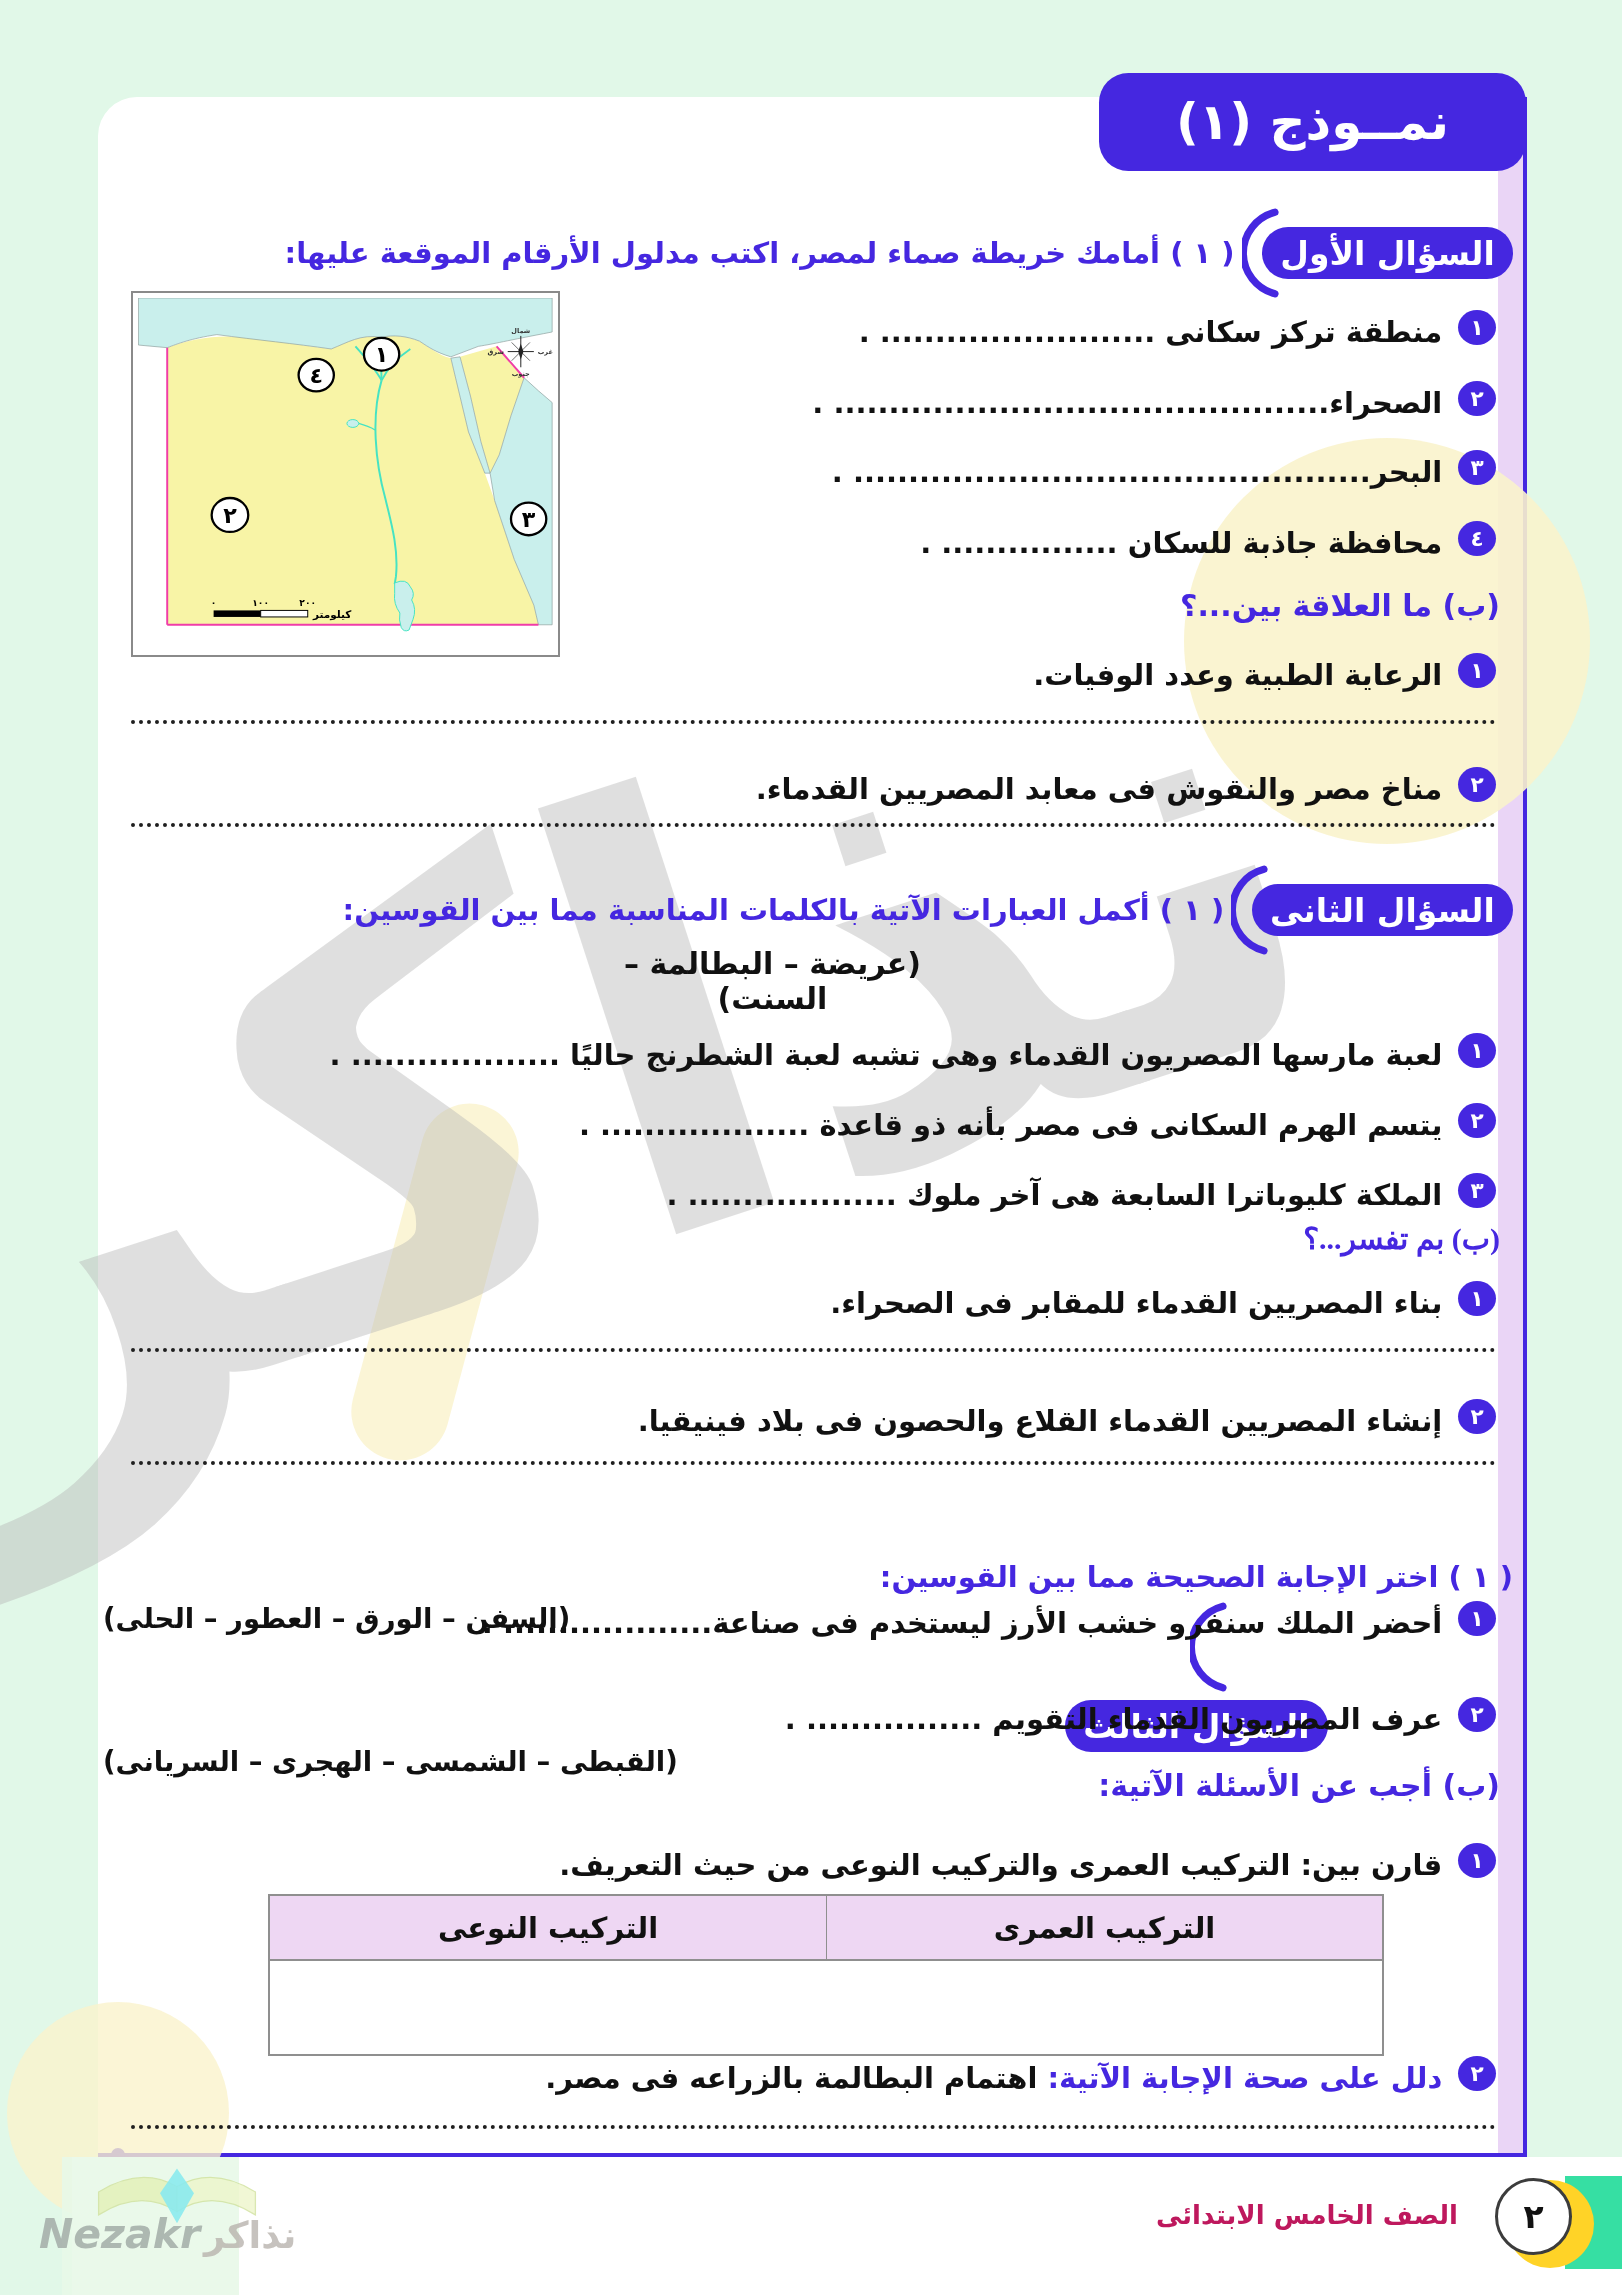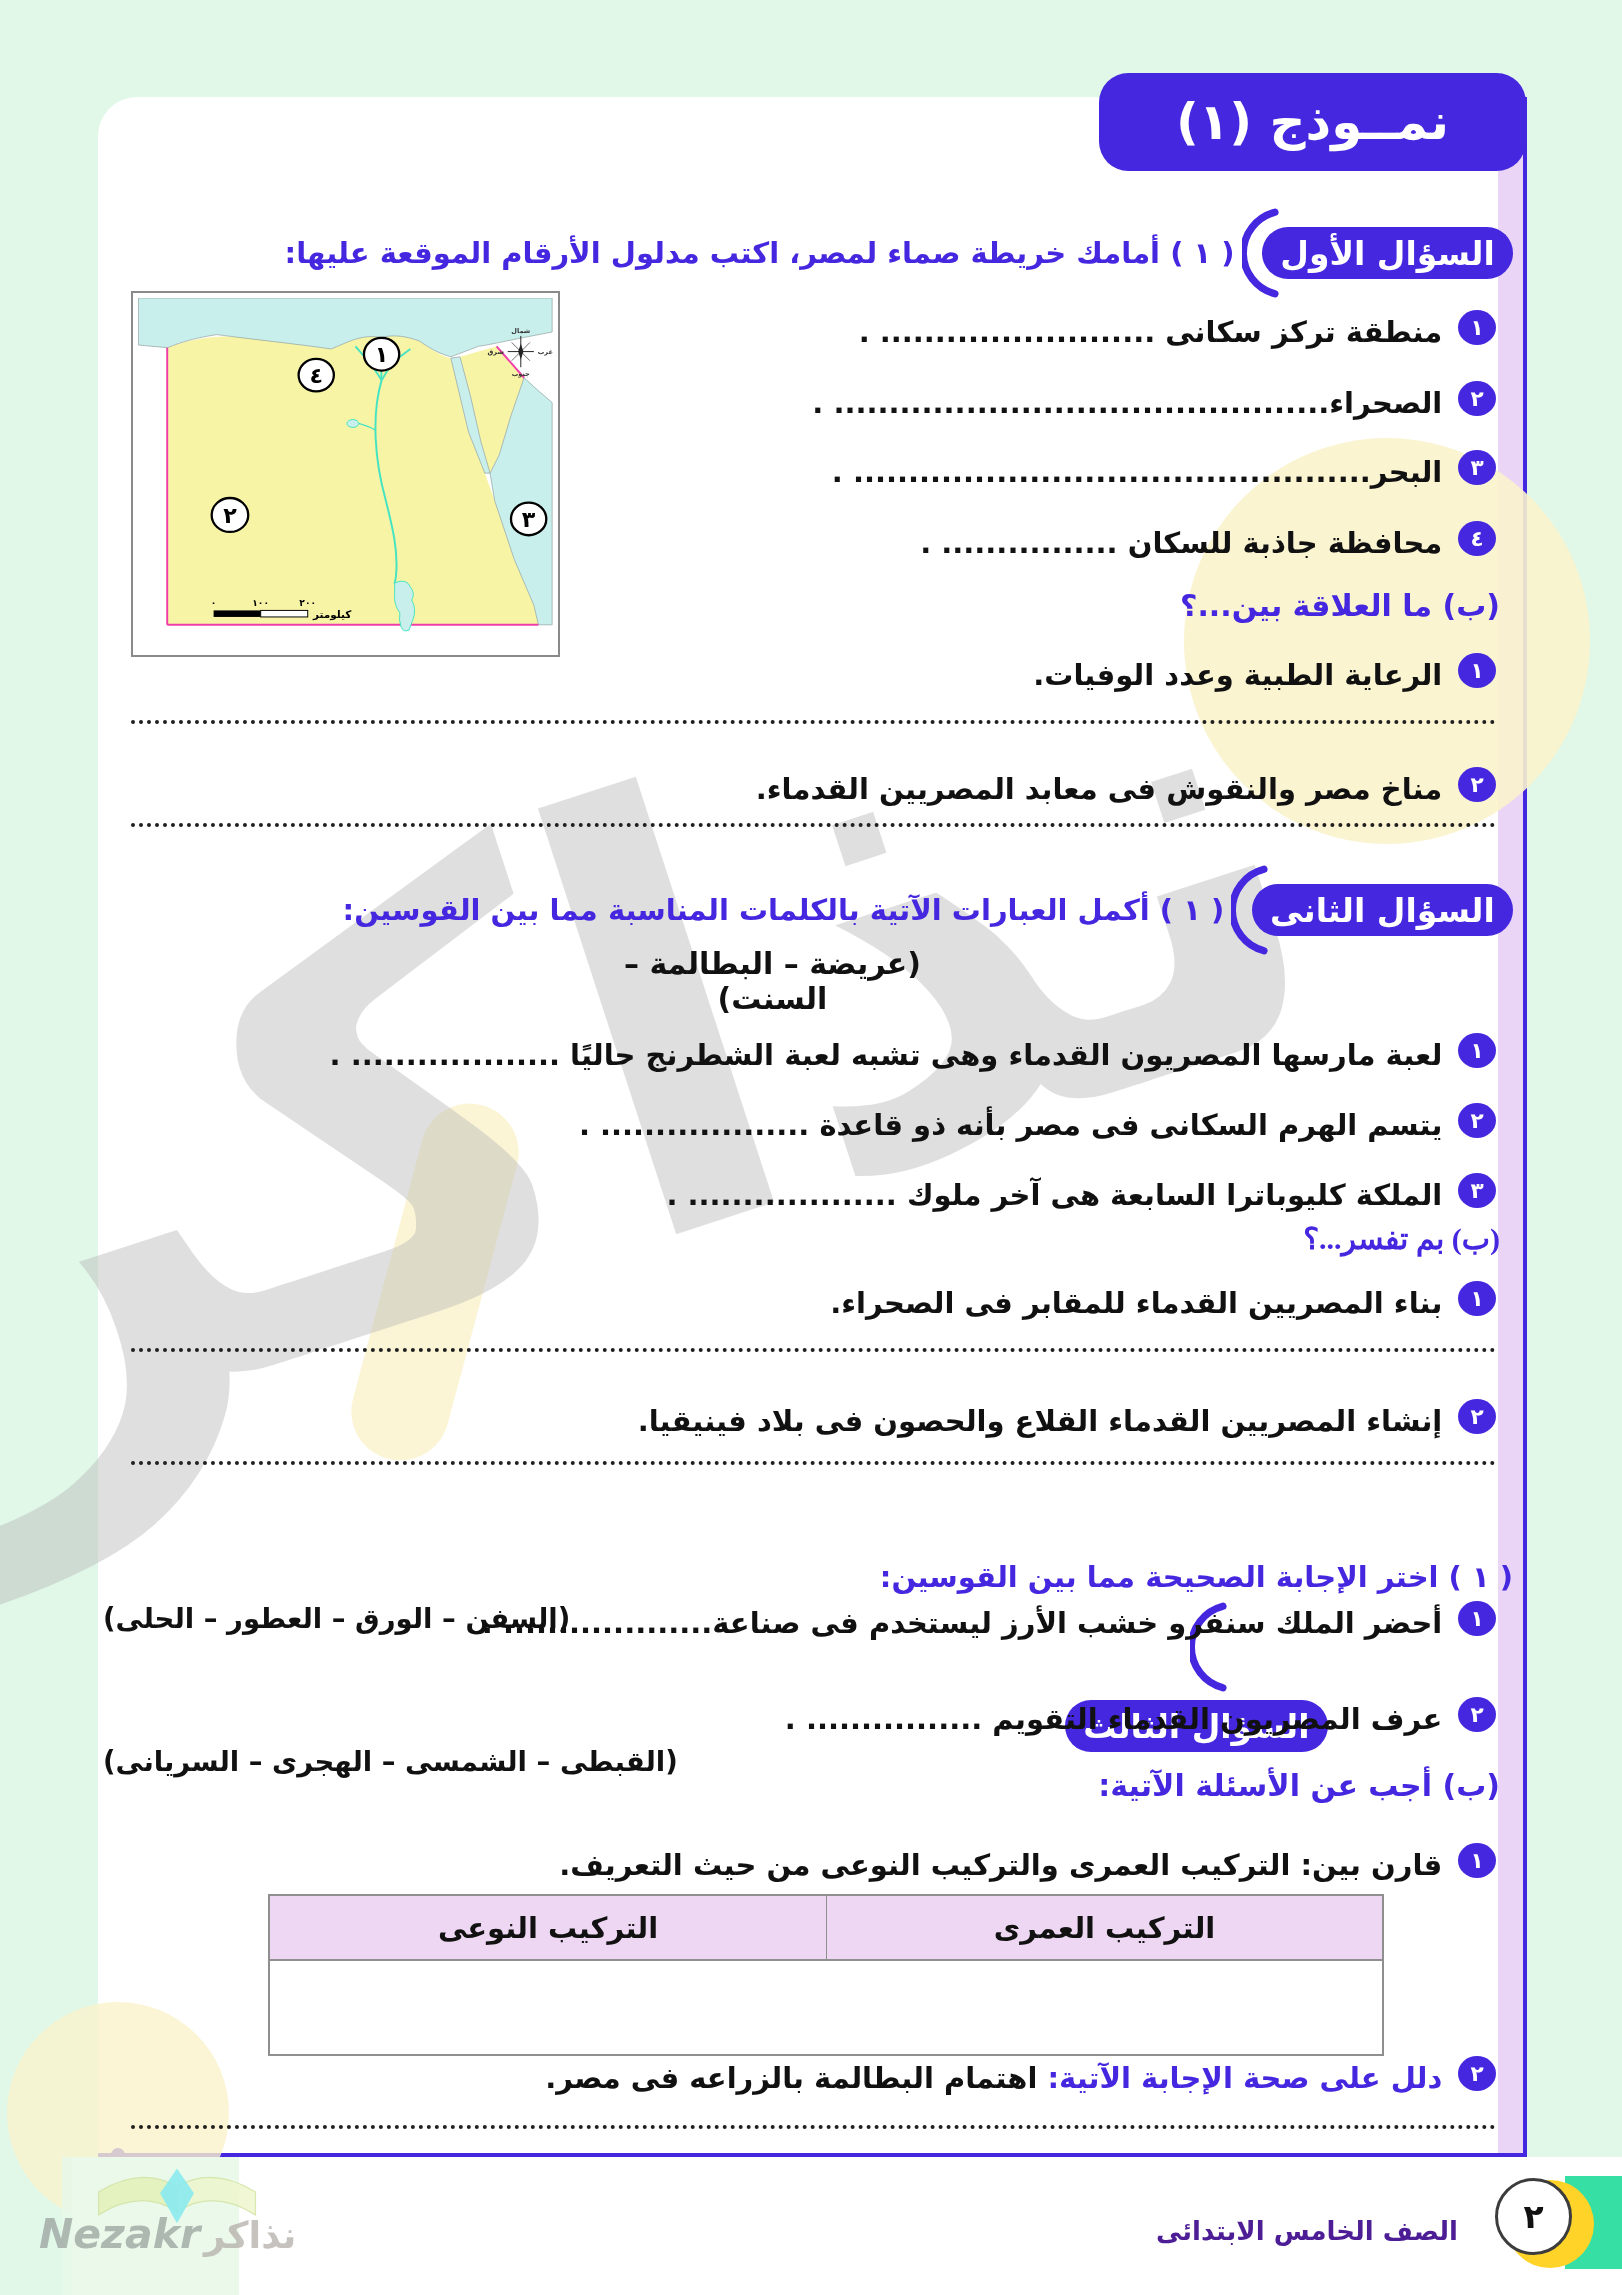--- a/index.html
+++ b/index.html
@@ -65,21 +65,21 @@
            border:2px solid #8a8a8a;padding:5.2px;box-sizing:border-box;}
   .map-box svg{display:block;width:100%;height:100%;}
 
   
   .footer-strip{position:absolute;left:72px;top:2157px;width:1551px;height:139px;background:#ffffff;}
   .footer-green{position:absolute;right:0;top:2176px;width:58px;height:93px;background:#36dfa3;}
   .footer-moon{position:absolute;left:1506px;top:2180px;width:88px;height:88px;border-radius:50%;background:#ffd327;}
   .footer-page-circle{position:absolute;left:1495px;top:2178px;width:77px;height:77px;border-radius:50%;
                       background:#fff;border:3.3px solid #3c3c3c;box-sizing:border-box;
                       display:flex;align-items:center;justify-content:center;font-size:33px;color:#111;}
-  .footer-grade{position:absolute;right:165px;top:2200px;font-size:26px;color:#4c1d95;direction:rtl;white-space:nowrap;margin-top:16px;}
+  .footer-grade{position:absolute;right:165px;top:2200px;font-size:26px;color:#be185d;direction:rtl;white-space:nowrap;}
   .logo-band{position:absolute;left:62px;top:2157px;width:177px;height:139px;background:#e8f8e8;opacity:.9;}
   .brand{position:absolute;left:39px;top:2210px;display:flex;align-items:baseline;gap:3.9px;opacity:.8;}
   .brand .lat{font-size:41px;font-style:italic;color:#9fa8a4;}
   .brand .arb{font-size:37px;color:#b9b4ae;}
   .book-svg{position:absolute;left:79px;top:2146px;opacity:.85;}
 </style>
 </head>
 <body>
 
 <div class="page">

